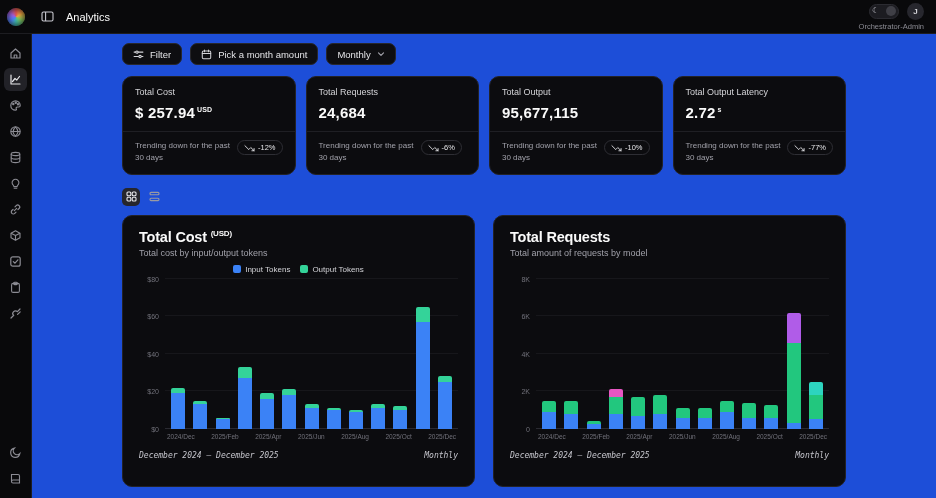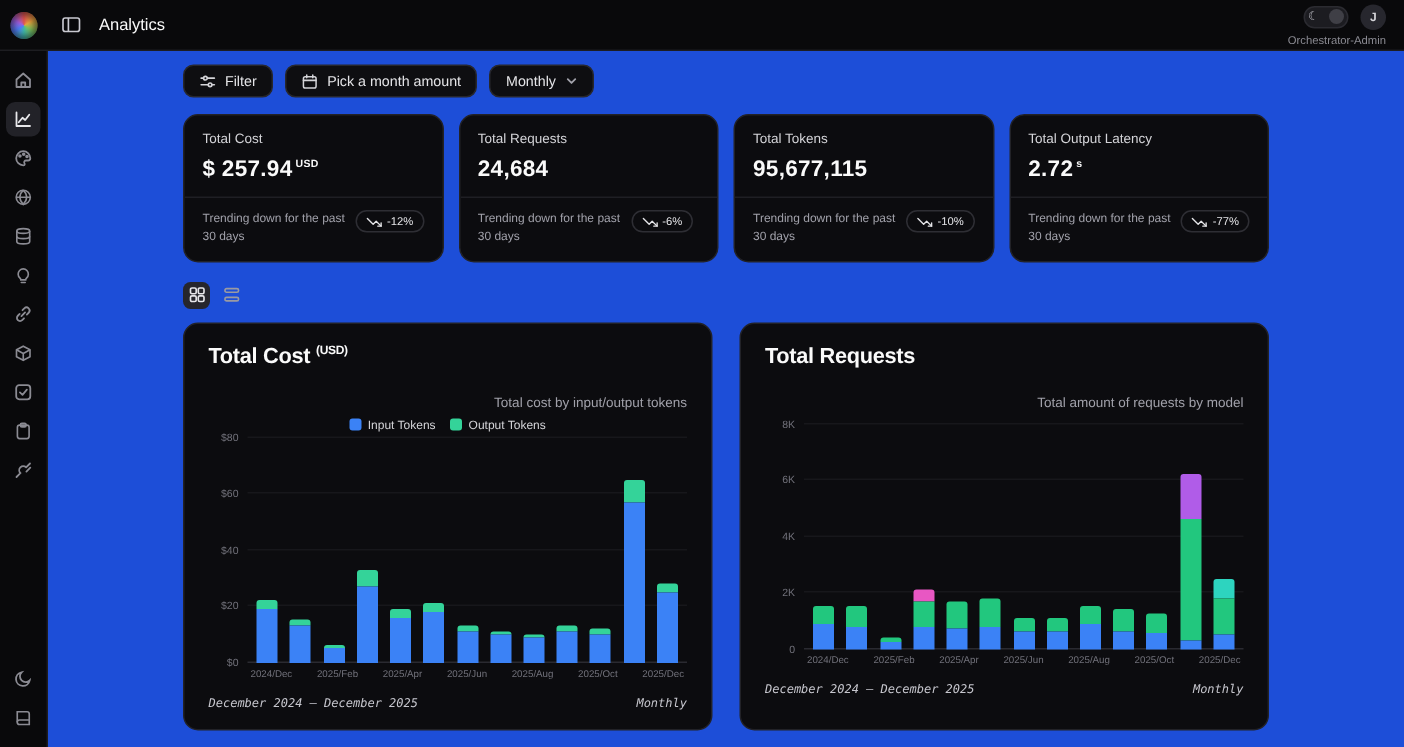--- a/index.html
+++ b/index.html
@@ -58,22 +58,22 @@
   .view-toggle{display:flex;gap:5px;margin-top:13px;}
   .vt-btn{width:18px;height:18px;border-radius:5px;border:none;background:transparent;display:flex;
     align-items:center;justify-content:center;cursor:pointer;color:#9a9aa2;}
   .vt-btn.active{background:#26262c;color:#e7e7ea;}
   
   .charts{display:grid;grid-template-columns:1fr 1fr;gap:18px;margin-top:9px;}
   .chart-card{border:1px solid #222227;border-radius:10px;background:#0c0c0f;padding:13px 16px 26px;
     height:272px;display:flex;flex-direction:column;}
   .chart-title{font-size:14.5px;font-weight:700;letter-spacing:-.2px;}
   .chart-title sup{font-size:8px;font-weight:700;}
-  .chart-sub{font-size:9px;color:#a1a1aa;margin-top:17px;text-align:right;}
-  .legend{height:13px;display:flex;justify-content:center;align-items:flex-end;gap:10px;margin-top:6px;}
+  .chart-sub{font-size:9px;color:#a1a1aa;margin-top:3px;}
+  .legend{height:13px;display:flex;justify-content:center;align-items:center;gap:10px;margin-top:6px;}
   .legend-item{display:flex;align-items:center;gap:4px;font-size:8px;color:#d4d4d8;}
   .swatch{width:8px;height:8px;border-radius:2px;display:inline-block;}
   .chart-body{display:flex;margin-top:4px;}
   .y-axis{width:26px;position:relative;height:150px;flex:none;}
   .ytick{position:absolute;right:6px;font-size:7px;color:#71717a;}
   .plot-wrap{flex:1;min-width:0;}
   .plot{position:relative;height:150px;}
   .gridline{position:absolute;left:0;right:0;border-top:1px solid #17171b;}
   .gridline.baseline{border-top:1px solid #2a2a31;}
   .cols{position:absolute;left:0;right:0;top:0;bottom:0;display:flex;padding:0 2px;}
@@ -294,21 +294,21 @@
                 <polyline points="8.6,7 11,7 11,4.6"></polyline>
             </svg>
           </span>
           <span>-6%</span>
         </span>
       </div>
     </div>
 
     <div class="stat-card">
       <div class="stat-top">
-        <div class="stat-title">Total Tokens</div>
+        <div class="stat-title">Total Output</div>
         <div class="stat-value"><span>95,677,115</span><sup></sup></div>
       </div>
       <div class="stat-bottom">
         <div class="trend-text">Trending down for the past 30 days</div>
         <span class="badge">
           <span>
             <svg width="11" height="8" viewBox="0 0 12 8" fill="none" stroke="#e4e4e7" stroke-width="1" stroke-linecap="round" stroke-linejoin="round">
               <polyline points="1,1.5 5.2,5.7 7.4,3.5 11,7"></polyline>
                 <polyline points="8.6,7 11,7 11,4.6"></polyline>
             </svg>

